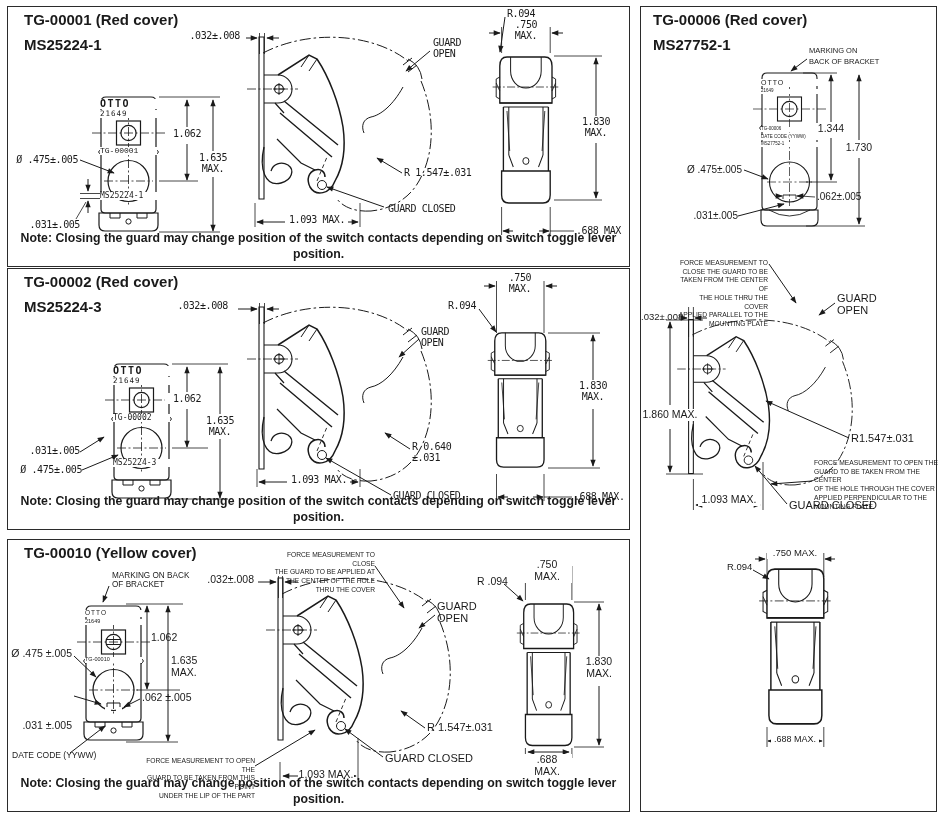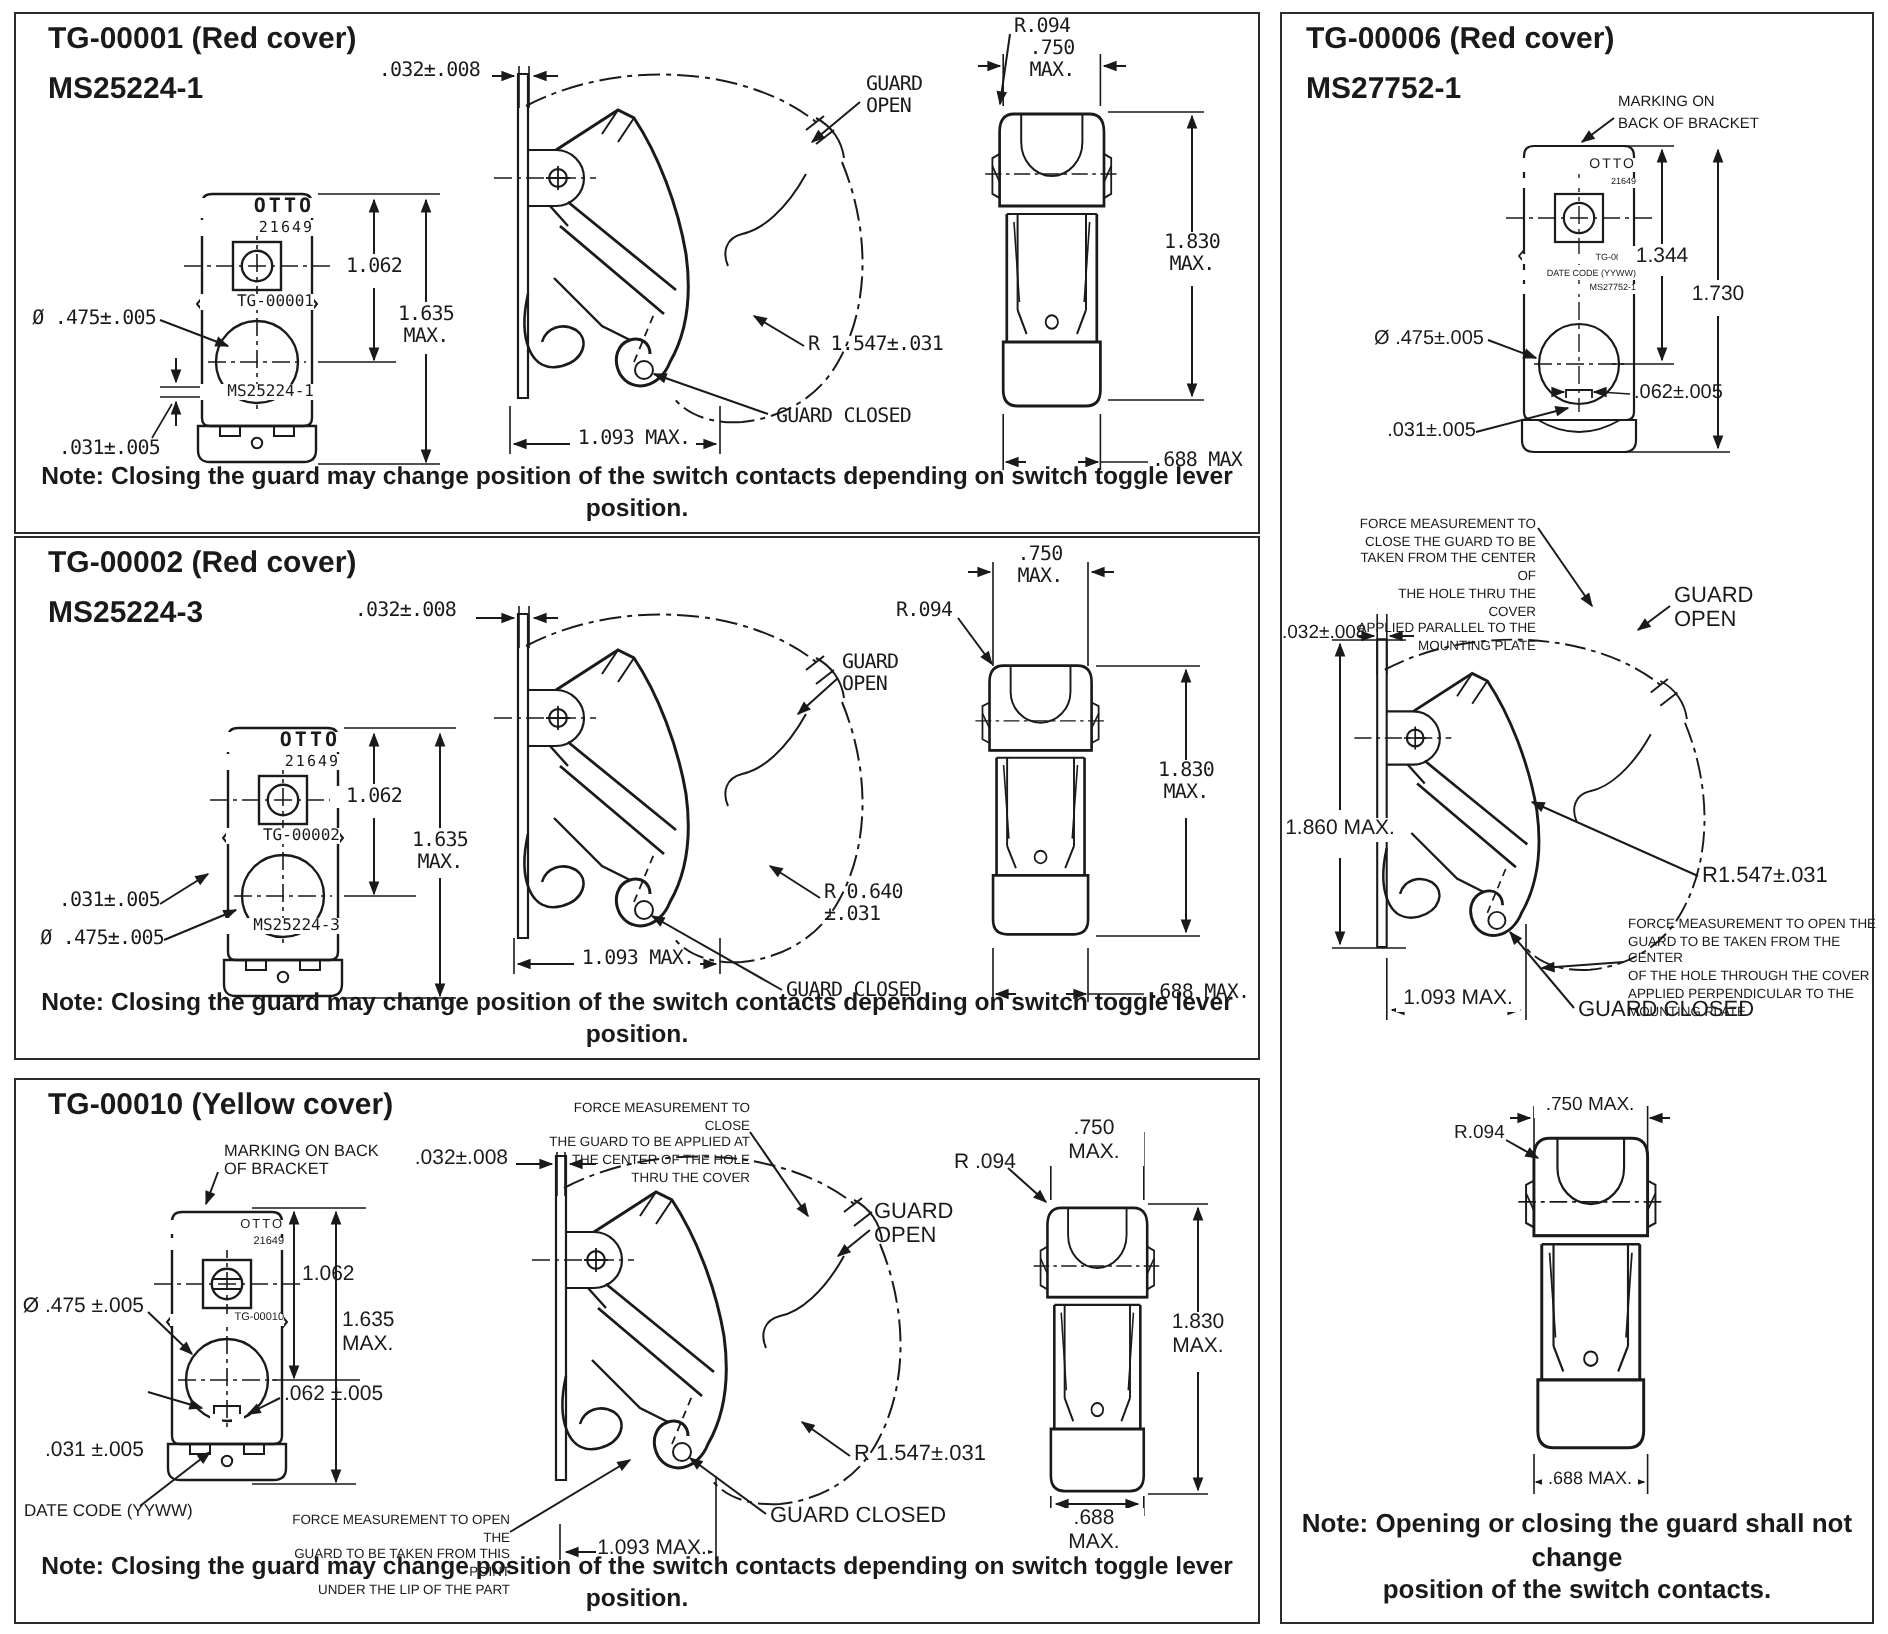--- a/index.html
+++ b/index.html
@@ -12,21 +12,21 @@
   .ttl{position:absolute;left:16px;top:4px;font-size:15px;font-weight:bold;white-space:pre;}
   .sub{top:29px;}
   .art{position:absolute;left:0;top:0;}
   .lab{position:absolute;white-space:pre-line;line-height:1.12;}
   .dim{font-family:"DejaVu Sans Mono",monospace;font-size:10px;letter-spacing:-0.4px;}
   .dims{font-family:"Liberation Sans",sans-serif;font-size:10.5px;}
   .tiny{font-family:"Liberation Sans",sans-serif;font-size:6.7px;line-height:1.3;}
   .ra{text-align:right;}
   .ctr{text-align:center;}
   .bg{background:#fff;}
-  .bt{position:absolute;font-family:"DejaVu Sans Mono",monospace;text-align:right;white-space:pre;background:#fff;line-height:1;}
+  .bt{position:absolute;font-family:"DejaVu Sans Mono",monospace;text-align:left;white-space:pre;background:#fff;line-height:1;}
   .bs{font-family:"Liberation Sans",sans-serif;}
   .note{position:absolute;left:0;right:0;bottom:4px;text-align:center;font-size:12.3px;font-weight:600;white-space:pre-line;line-height:1.25;}
   svg{overflow:visible;}
   .dl line,.dl path{stroke:#1a1a1a;stroke-width:1;fill:none;}
   .dl .ext{stroke-width:0.8;}
 </style>
 </head>
 <body>
 
 <svg width="0" height="0" style="position:absolute" aria-hidden="true">
@@ -132,21 +132,21 @@
         <path class="ext" d="M493.6,200 V228 M542.2,200 V228"></path>
         <line x1="505" y1="224" x2="495" y2="224" marker-end="url(#ah)"></line>
         <line x1="531" y1="224" x2="541" y2="224" marker-end="url(#ah)"></line>
         <line x1="542" y1="224" x2="566" y2="224" class="ext"></line>
       </g>
     </svg>
     <div class="ttl">TG-00001 (Red cover)</div>
     <div class="ttl sub">MS25224-1</div>
     <span class="bt" style="left:92px;width:57px;top:92px;font-size:10px;font-weight:bold;letter-spacing:1.5px;">OTTO</span>
     <span class="bt" style="left:92px;width:57px;top:103px;font-size:7.5px;letter-spacing:1px;">21649</span>
-    <span class="bt" style="left:92px;width:57px;top:140px;font-size:8px;">TG-00001</span>
+    <span class="bt" style="left:92px;width:57px;top:140px;font-size:8px;font-family:Liberation Mono, monospace;">TG-00001</span>
     <span class="bt" style="left:92px;width:57px;top:185px;font-size:8px;">MS25224-1</span>
     <span class="lab dim ra" style="left:168px;top:23px;width:64px;">.032±.008</span>
     <span class="lab dim" style="left:425px;top:30px;">GUARD
 OPEN</span>
     <span class="lab dim" style="left:499px;top:1px;">R.094</span>
     <span class="lab dim ctr" style="left:494px;top:12px;width:48px;">.750
 MAX.</span>
     <span class="lab dim ctr bg" style="left:157px;top:121px;width:44px;">1.062</span>
     <span class="lab dim ctr bg" style="left:183px;top:145px;width:44px;">1.635
 MAX.</span>
@@ -369,17 +369,15 @@
     <span class="lab tiny" style="left:173px;top:452px;width:125px;">FORCE MEASUREMENT TO OPEN THE
 GUARD TO BE TAKEN FROM THE CENTER
 OF THE HOLE THROUGH THE COVER
 APPLIED PERPENDICULAR TO THE
 MOUNTING PLATE</span>
     <span class="lab dims" style="left:148px;top:492px;font-size:11px;">GUARD CLOSED</span>
     <span class="lab dims ctr bg" style="left:57px;top:487px;width:62px;">1.093 MAX.</span>
     <span class="lab dims ctr bg" style="left:126px;top:541px;width:56px;font-size:9.5px;">.750 MAX.</span>
     <span class="lab dims" style="left:86px;top:555px;font-size:9.5px;">R.094</span>
     <span class="lab dims ctr bg" style="left:130px;top:727px;width:48px;font-size:9px;">.688 MAX.</span>
-    <div class="note" style="bottom:8px;font-size:13px;">Note: Opening or closing the guard shall not change
-position of the switch contacts.</div>
   </section>
 
 </div>
 
 </body></html>

